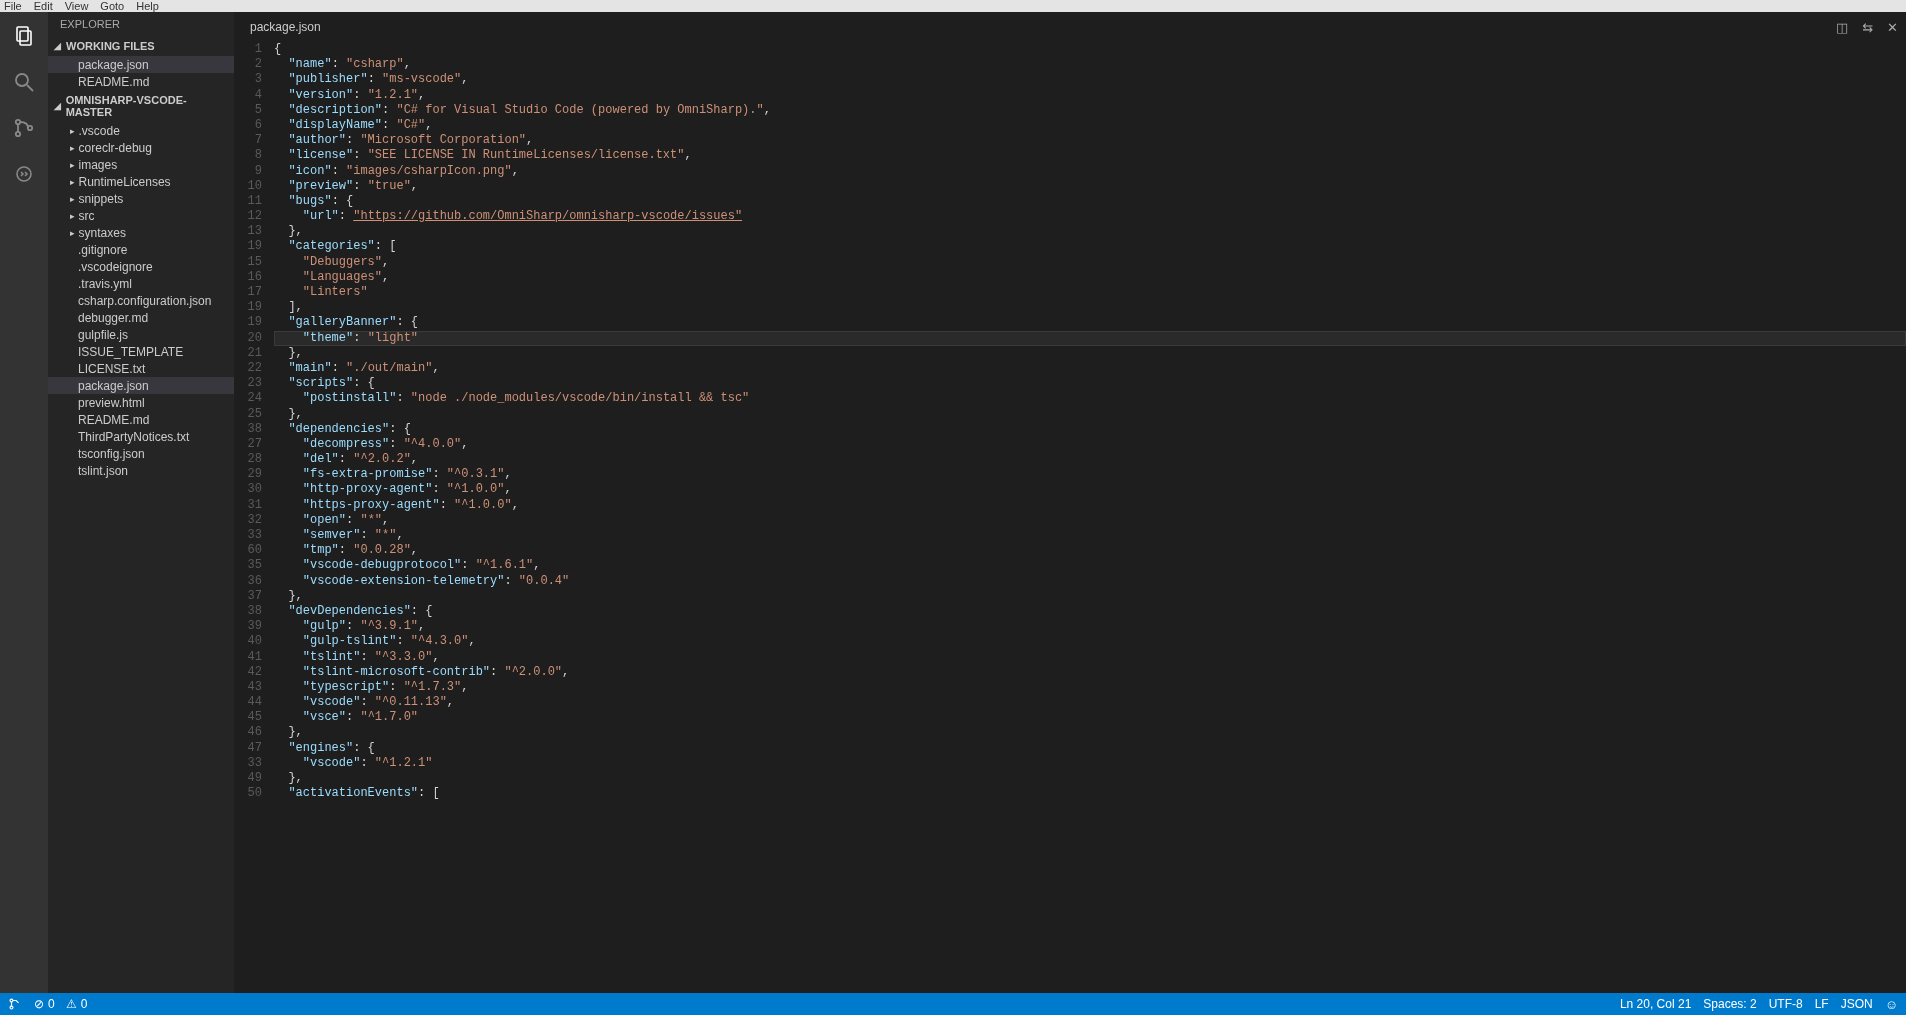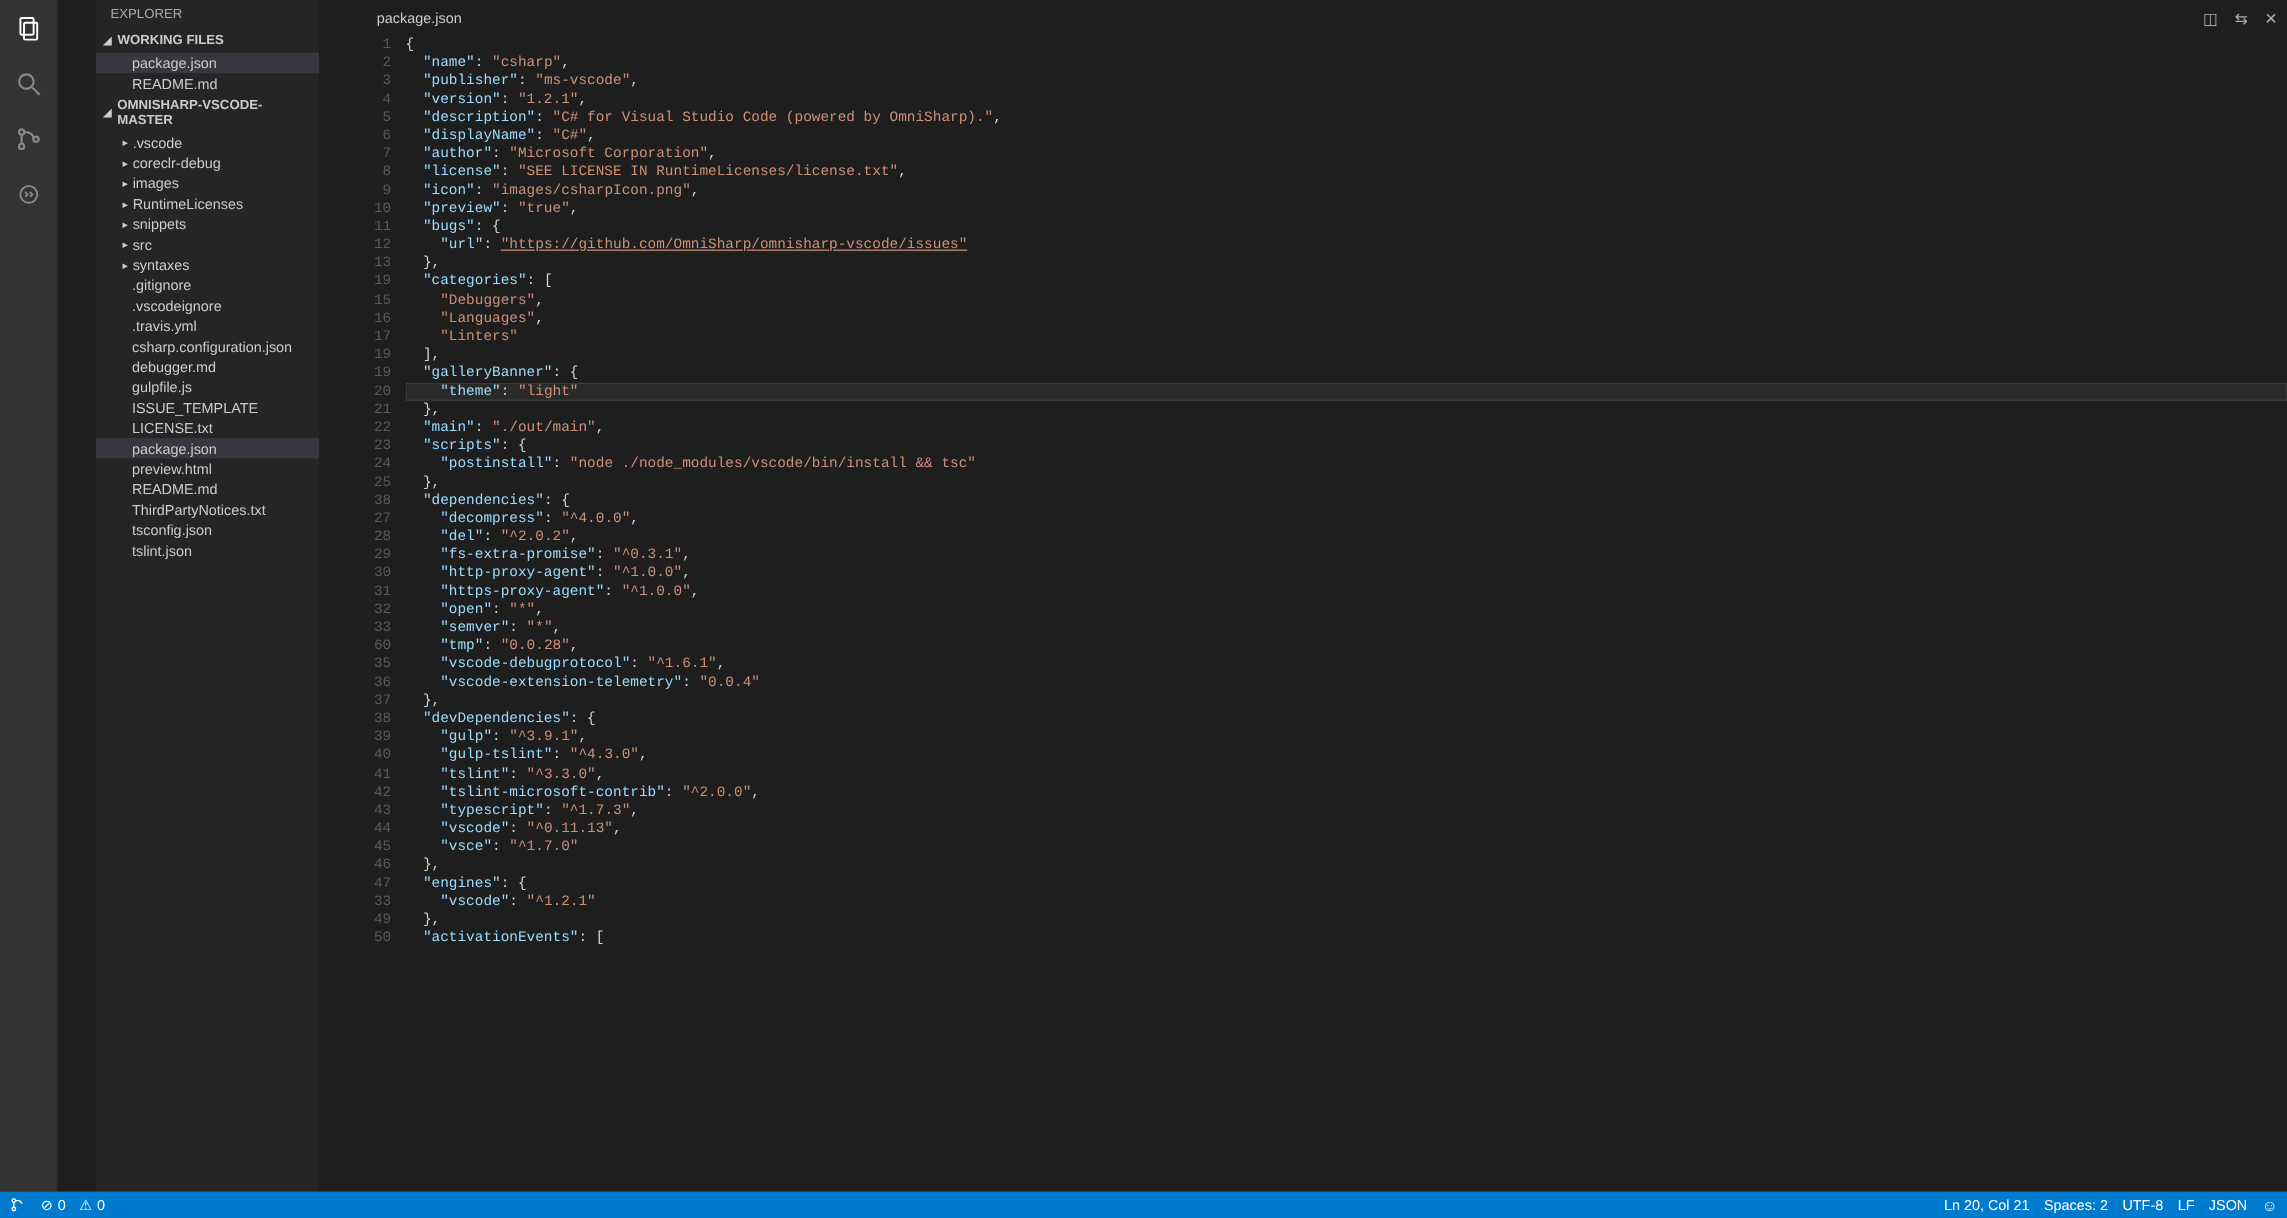--- a/index.html
+++ b/index.html
@@ -1,20 +1,20 @@
 <!DOCTYPE html>
 <html><head>
 <meta charset="utf-8">
 <style>
 * { margin: 0; padding: 0; box-sizing: border-box; }
 html, body { width: 100%; height: 100%; font-family: "Segoe UI", Arial, sans-serif; font-size: 13px; background: #1e1e1e; color: #ccc; overflow: hidden; }
 .app { display: flex; flex-direction: column; width: 100%; height: 100%; }
 .menubar { height: 12px; background: #e4e4e4; color: #333; display: flex; align-items: center; padding: 0 4px; font-size: 11px; gap: 12px; overflow:hidden; }
 .menubar span { color: #333; cursor: default; }
-.main { flex: 1; display: flex; min-height: 0; gap: 32px; }
+.main { flex: 1; display: flex; min-height: 0; }
 .activitybar { width: 48px; background: #333333; display: flex; flex-direction: column; align-items: center; padding-top: 8px; gap: 14px; }
 .activitybar .act-icon { width: 32px; height: 32px; display:flex; align-items:center; justify-content:center; color:#888; }
 .activitybar .act-icon.active { color: #fff; }
 .activitybar svg { width:24px; height:24px; }
 .sidebar { width: 186px; background: #252526; color:#bbb; display:flex; flex-direction:column; overflow:hidden; }
 .sidebar-title { padding:6px 12px; font-size:11px; color:#aaa; text-transform:uppercase; }
 .section-header { padding:4px 6px; font-size:11px; font-weight:bold; color:#ccc; display:flex; align-items:center; cursor:default; }
 .section-header .arrow { width:12px; display:inline-block; color:#ccc; font-size:9px; }
 .tree { }
 .tree-item { padding:2px 6px 2px 30px; font-size:12px; color:#ccc; cursor:default; white-space:nowrap; height:17px; display:flex; align-items:center; }
@@ -41,20 +41,27 @@
 .statusbar { height:22px; background:#007acc; color:#fff; display:flex; align-items:center; justify-content:space-between; padding:0 8px; font-size:12px; }
 .status-left, .status-right { display:flex; gap:12px; align-items:center; }
 .status-item { display:flex; align-items:center; gap:4px; }
 .smiley { font-size:13px; }
 .git-icon { width:14px; height:14px; }
 </style>
 </head>
 <body>
 
 <div class="app">
+  <div class="menubar" id="menubar">
+      <span>File</span>
+      <span>Edit</span>
+      <span>View</span>
+      <span>Goto</span>
+      <span>Help</span>
+    </div>
   <div class="main">
 
     <div class="activitybar">
       <div class="act-icon active">
         <svg viewBox="0 0 24 24" fill="none" stroke="currentColor" stroke-width="1.6">
             <rect x="5" y="3" width="11" height="14" rx="1"></rect>
             <rect x="8" y="7" width="11" height="14" rx="1"></rect>
           </svg>
       </div>
       <div class="act-icon">

